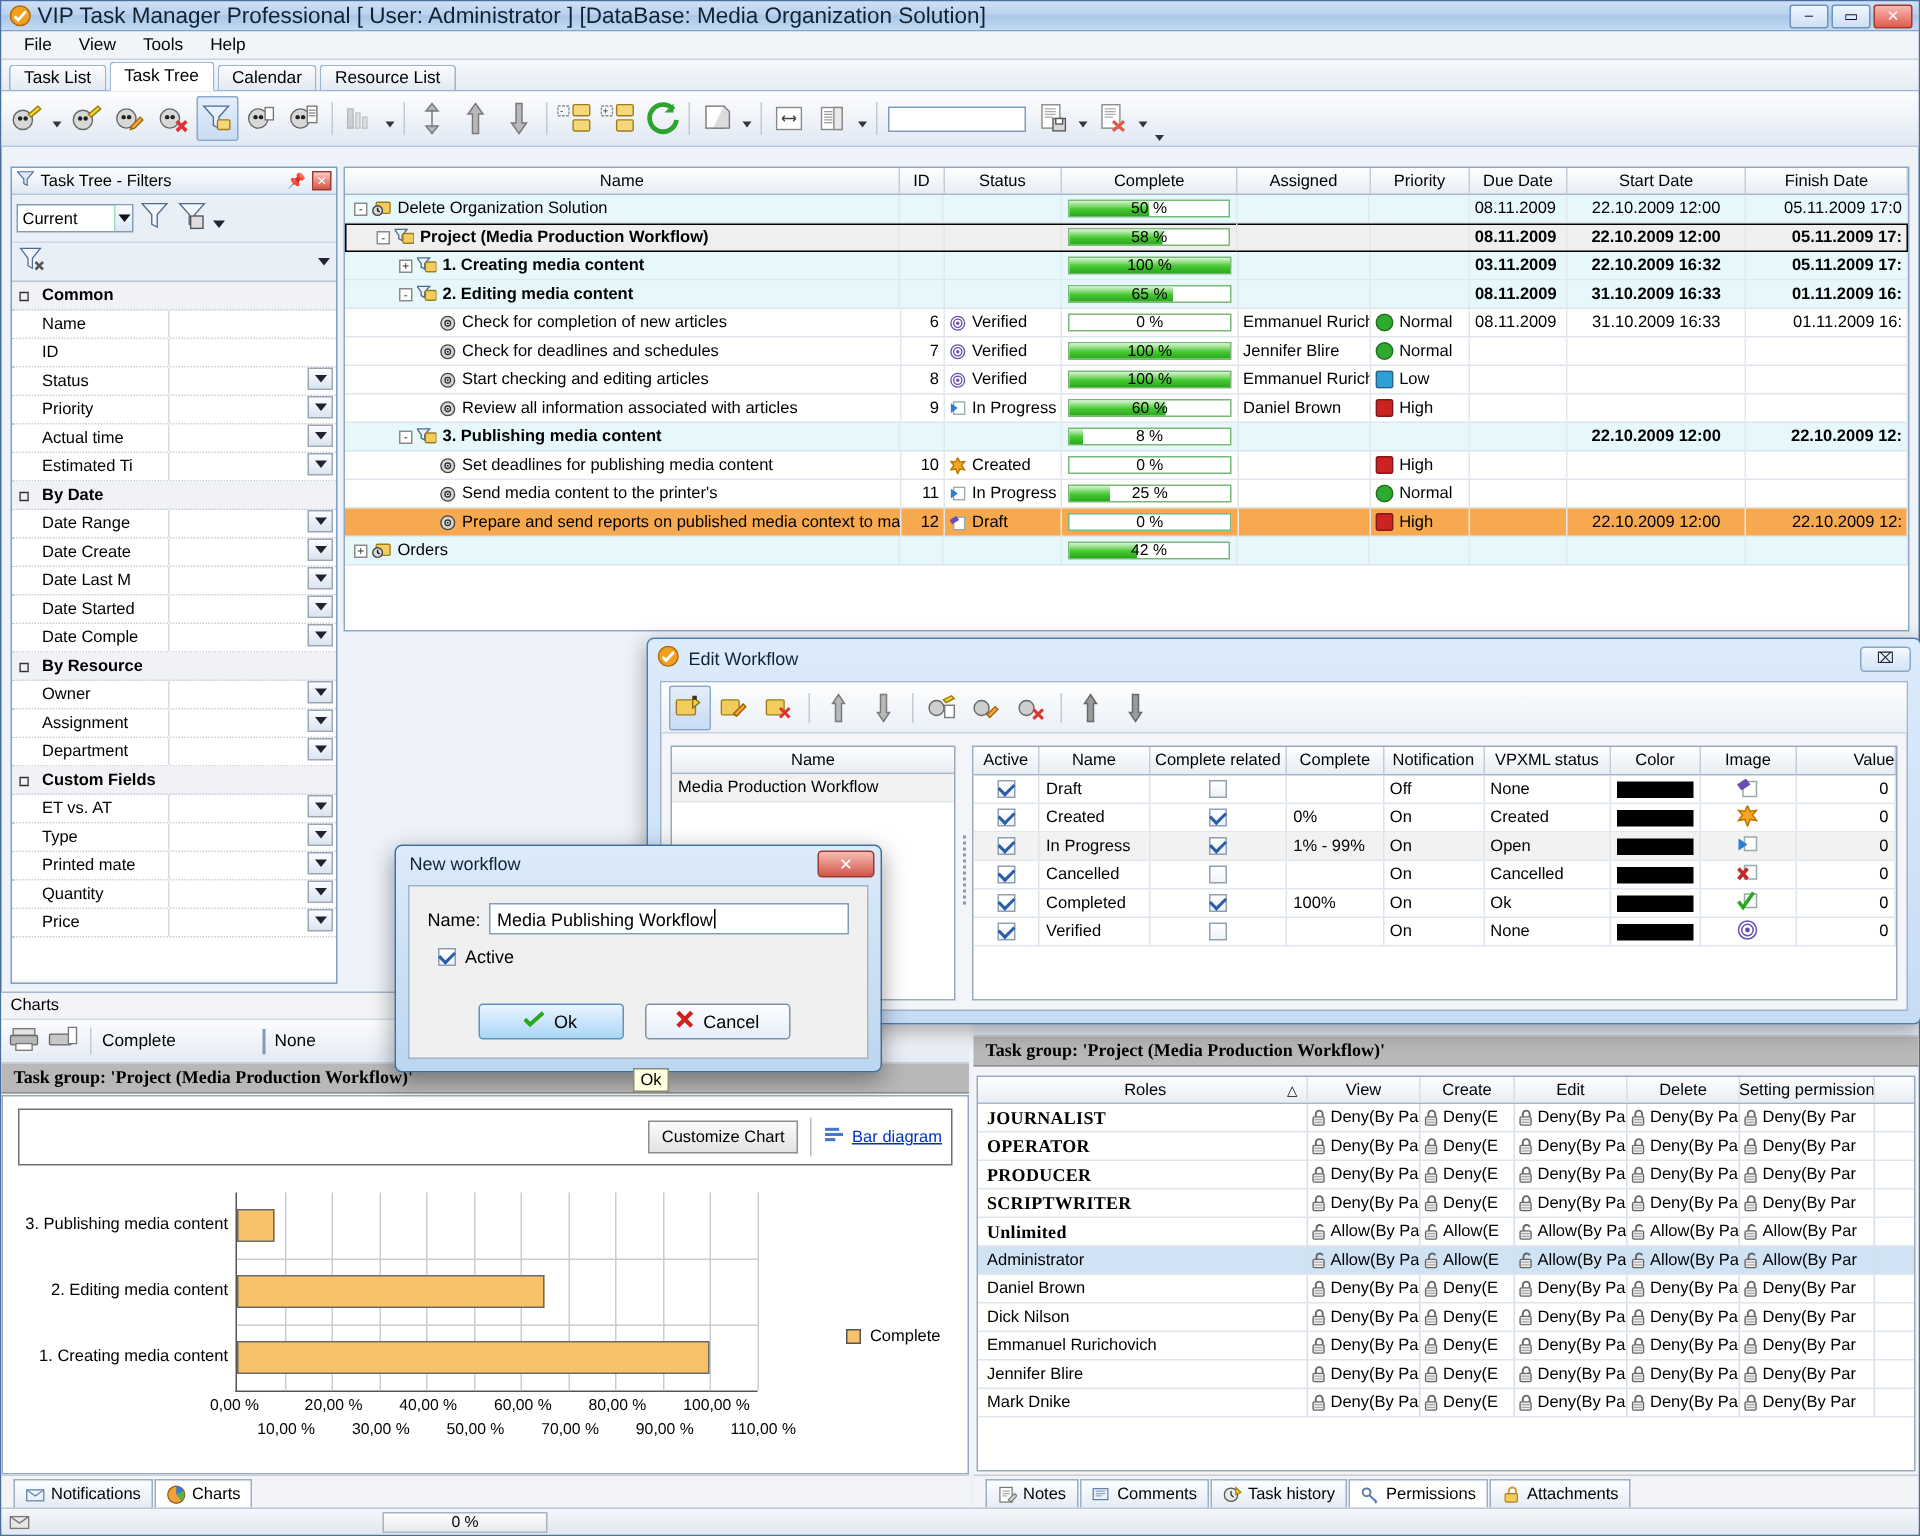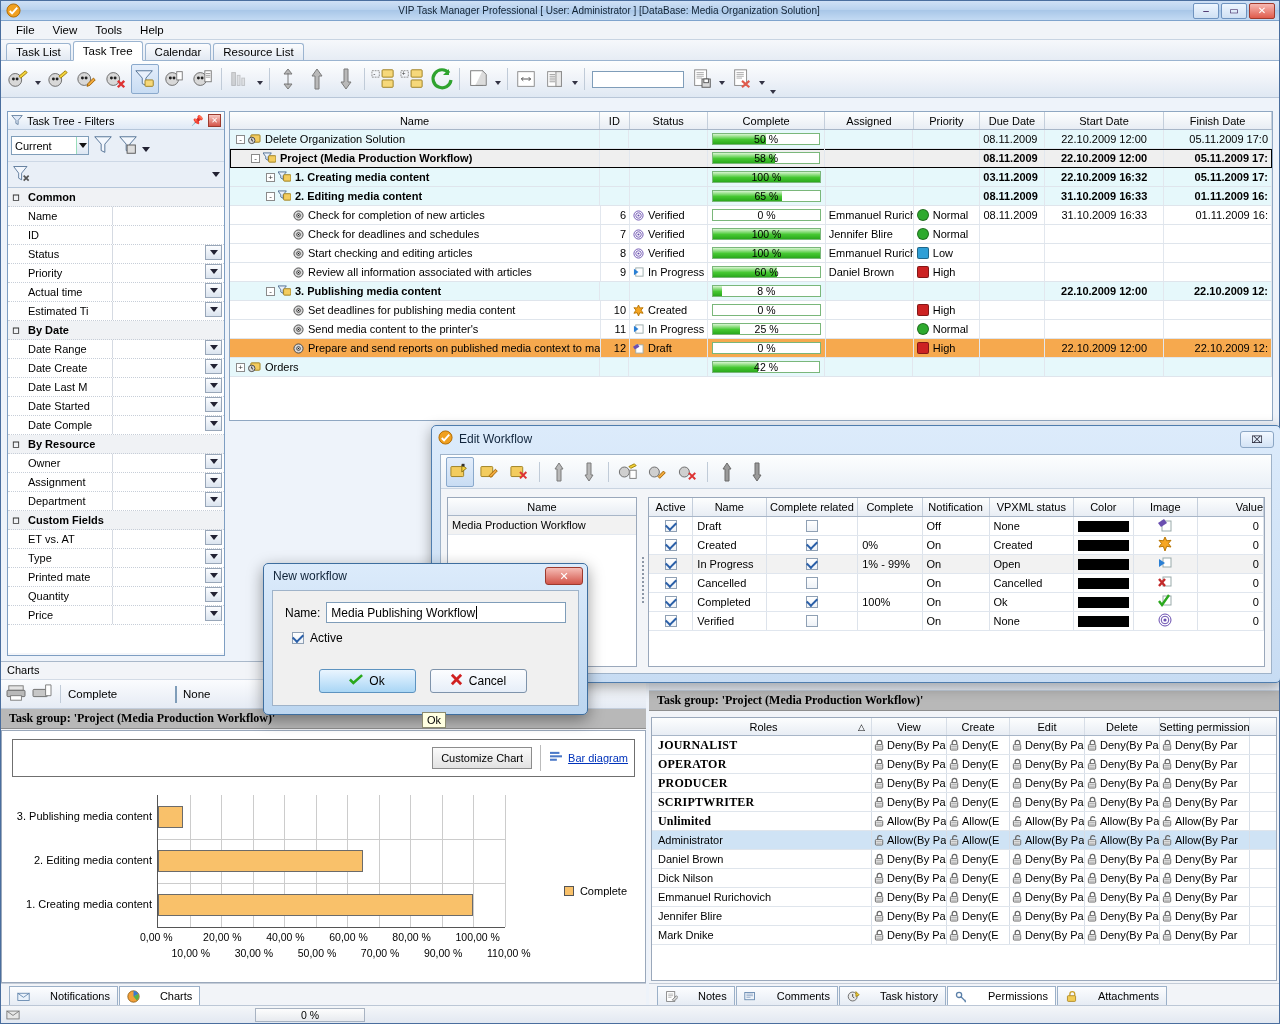--- a/index.html
+++ b/index.html
@@ -10,21 +10,21 @@
     background:#d6e3f5;
     position:relative;
     -webkit-font-smoothing:none;
   }
   .app{position:absolute;inset:0;background:#eef3fa;border:1px solid #4a6e9e;box-sizing:border-box;}
 
   
   .titlebar{height:20px;background:linear-gradient(to bottom,#cfe0f5 0%,#b9d2ee 45%,#a9c7e8 50%,#c3daf3 100%);
     border-bottom:1px solid #7fa4cd;display:flex;align-items:center;padding:0 2px;box-sizing:border-box;}
   .titlebar .ico{width:15px;height:15px;margin:0 4px 0 3px;flex:0 0 auto;}
-  .titlebar .txt{font-size:10px;color:#123;flex:1 1 auto;white-space:nowrap;overflow:hidden;text-align:center;}
+  .titlebar .txt{font-size:15px;color:#123;flex:1 1 auto;white-space:nowrap;overflow:hidden;}
   .winbtns{display:flex;gap:2px;align-items:center;padding-right:2px;}
   .winbtn{width:26px;height:16px;border:1px solid #6f93bf;border-radius:2px;
     background:linear-gradient(to bottom,#eef6ff,#cfe0f3);display:flex;align-items:center;justify-content:center;
     font-size:10px;color:#204;box-sizing:border-box;}
   .winbtn.close{background:linear-gradient(to bottom,#f7b9b3,#e05b4c);border-color:#a03a2c;color:#fff;}
 
   
   .menubar{height:18px;background:#f1f4f8;border-bottom:1px solid #c8d4e2;display:flex;align-items:center;padding-left:6px;gap:0;}
   .menubar .mi{padding:1px 9px;font-size:11.5px;color:#000;}
 
@@ -132,21 +132,21 @@
   .c-roles{width:220px;padding-left:6px;}
   .c-pp{width:75px;}
   .lockico{width:11px;height:12px;flex:0 0 auto;}
   .rolebold{font-weight:bold;font-family:"Liberation Serif",serif;font-size:12px;letter-spacing:.2px;}
   .prow.sel{background:#cfe3f5;}
 
   
   .btabs{position:absolute;bottom:18px;height:22px;background:#f2f4f8;display:flex;align-items:flex-end;padding-left:8px;box-sizing:border-box;border-top:1px solid #c4ccd8;}
   .btabs.left{left:0;width:645px;}
   .btabs.right{left:648px;right:0;}
-  .btab{height:19px;display:flex;align-items:center;gap:20px;padding:0 7px;font-size:11px;border:1px solid #9bb0c8;
+  .btab{height:19px;display:flex;align-items:center;gap:4px;padding:0 7px;font-size:11px;border:1px solid #9bb0c8;
     border-bottom:none;background:linear-gradient(to bottom,#fcfdff,#e6ecf4);margin-right:1px;box-sizing:border-box;}
   .btab.active{background:#fff;}
   .tabico{width:13px;height:13px;flex:0 0 auto;}
 
   
   .statusbar{position:absolute;left:0;right:0;bottom:0;height:18px;background:linear-gradient(to bottom,#f4f6f9,#e2e8f1);
     border-top:1px solid #bcc7d6;display:flex;align-items:center;box-sizing:border-box;font-size:11px;}
   .sbprog{width:110px;height:14px;margin-left:230px;border:1px solid #a8b3c2;background:linear-gradient(to bottom,#fdfdfd,#e7eaef);
     display:flex;align-items:center;justify-content:center;font-size:10.5px;box-sizing:border-box;}
 

